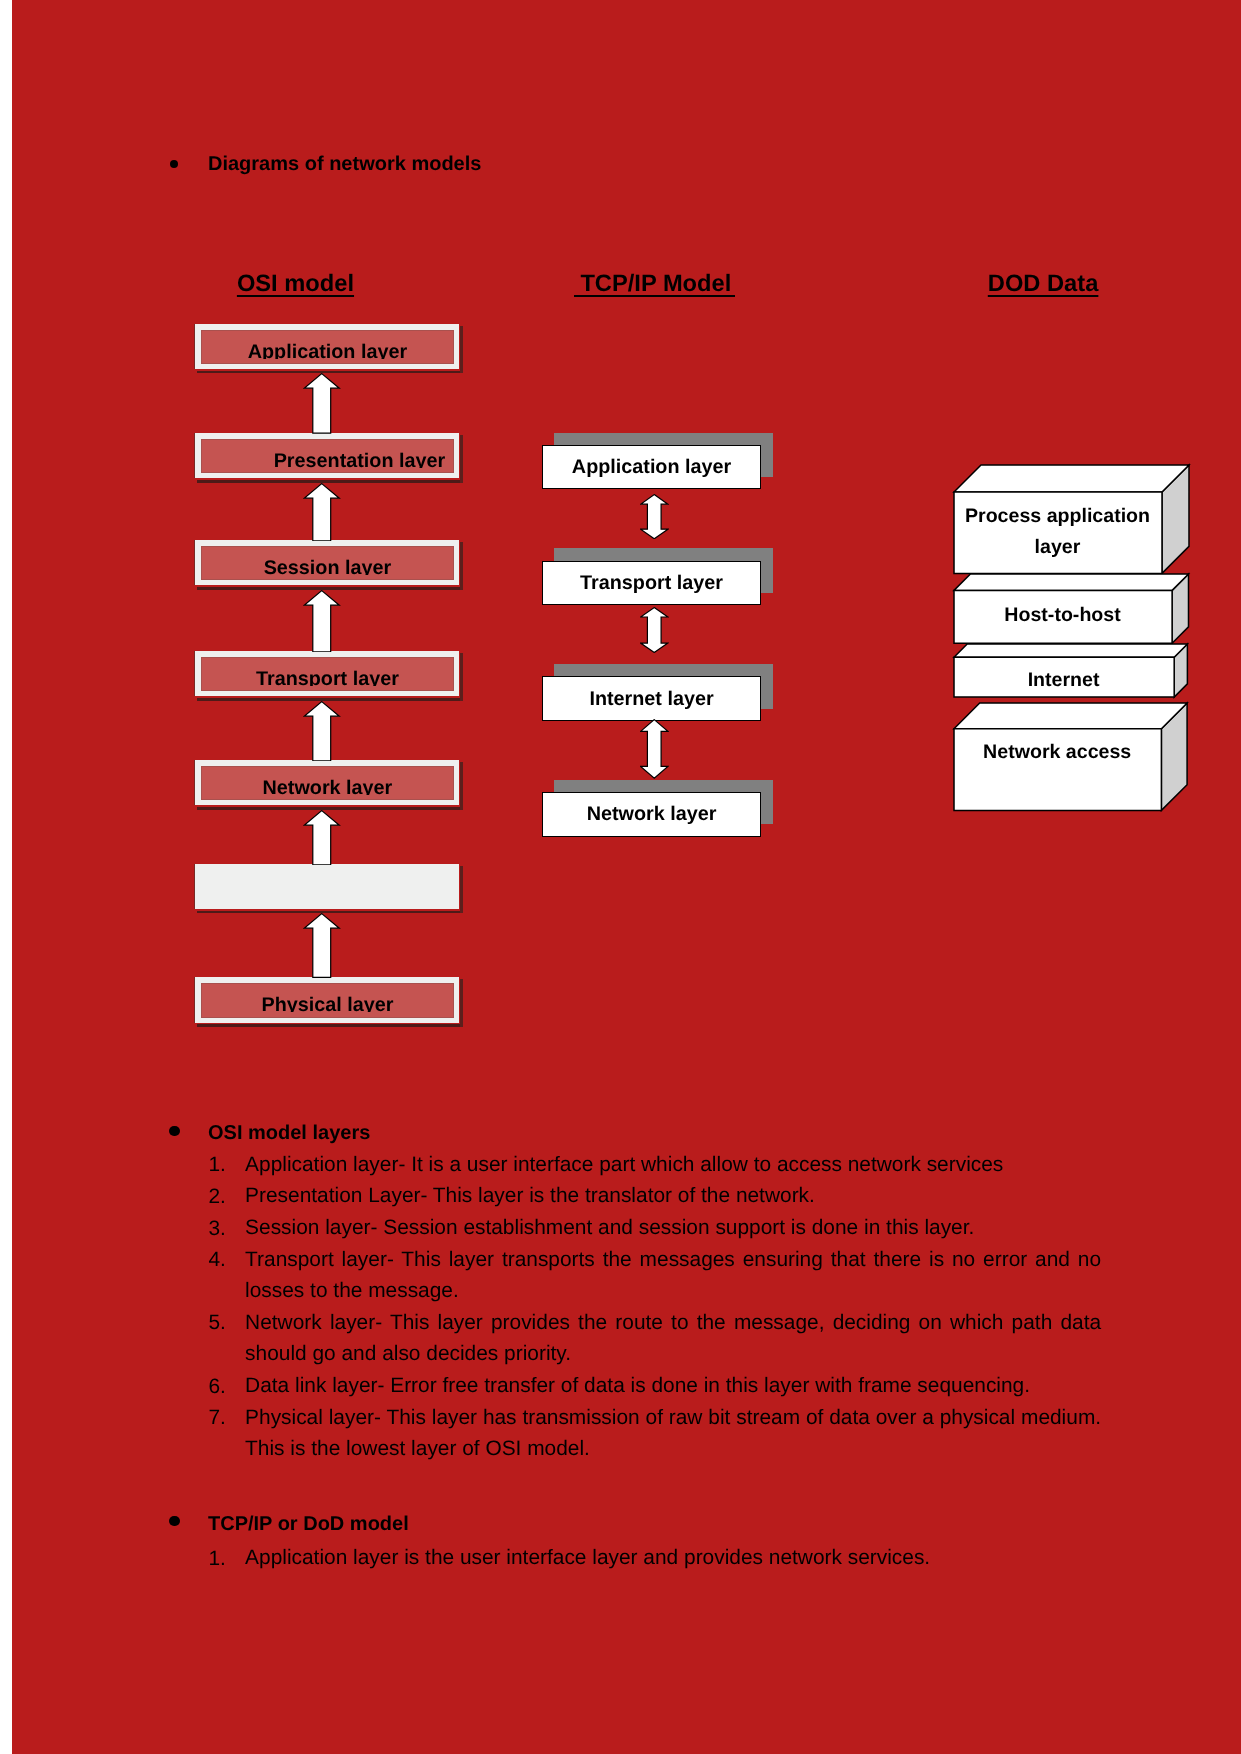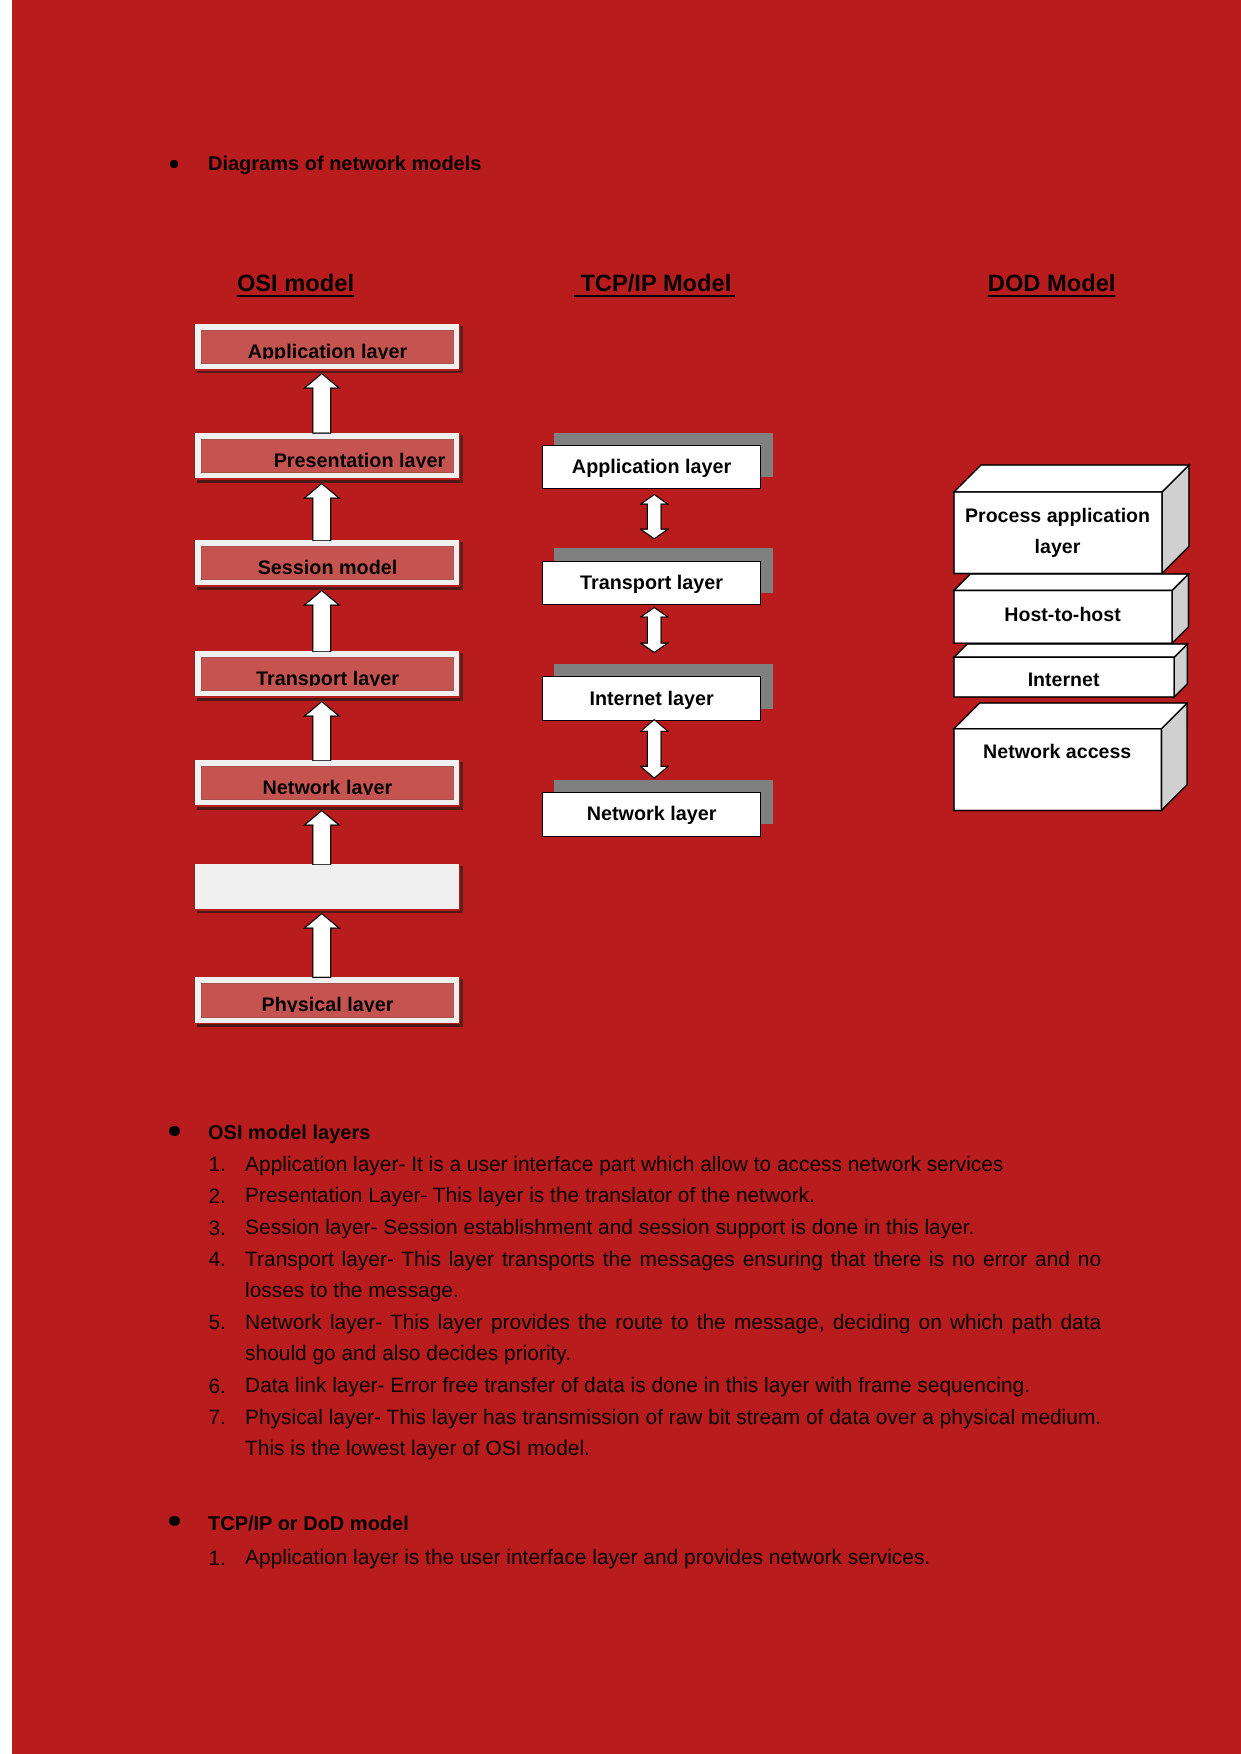--- a/index.html
+++ b/index.html
@@ -56,21 +56,21 @@
 </head>
 <body>
 
 <div class="page">
 
   <span class="bullet-dot" style="left:157.8px;top:159.9px;" data-size="top"></span>
   <div class="b-head" style="left:196.0px;top:154.3px;">Diagrams of network models</div>
 
   <div class="col-head" style="left:224.9px;top:273.3px;">OSI model</div>
   <div class="col-head wide-rule" style="left:561.9px;top:273.7px;">TCP/IP Model</div>
-  <div class="col-head" style="left:975.8px;top:273.3px;">DOD Model</div>
+  <div class="col-head" style="left:975.8px;top:273.3px;">DOD Data</div>
 
   <div id="osi-stack">
       <div class="osi-box" style="left:181.8px;top:323.8px;width:269.3px;height:49.9px;">
         <div class="osi-edge-b" style="left:2.8px;top:47.099999999999994px;width:266.5px;height:2.6px;"></div>
         <div class="osi-edge-r" style="left:266.0px;top:2.0px;width:3.3px;height:47.699999999999996px;"></div>
         <div class="osi-frame" style="left:1.4px;top:0px;width:264.2px;height:45.3px;"></div>
         <div class="osi-edge-l" style="left:0px;top:0px;width:1.4px;height:45.3px;"></div>
         <div class="osi-fill" style="left:7.4px;top:5.9px;width:252.5px;height:34.6px;">
           <div class="osi-clip" style="left:0;top:0;width:100%;height:29.0px;overflow:hidden;position:absolute;">
             <div class="osi-label" style="top:13.3px;">Application layer</div>
@@ -88,21 +88,21 @@
           </div>
         </div>
       </div>
       <div class="osi-box" style="left:181.8px;top:539.9px;width:269.3px;height:49.9px;">
         <div class="osi-edge-b" style="left:2.8px;top:47.099999999999994px;width:266.5px;height:2.6px;"></div>
         <div class="osi-edge-r" style="left:266.0px;top:2.0px;width:3.3px;height:47.699999999999996px;"></div>
         <div class="osi-frame" style="left:1.4px;top:0px;width:264.2px;height:45.3px;"></div>
         <div class="osi-edge-l" style="left:0px;top:0px;width:1.4px;height:45.3px;"></div>
         <div class="osi-fill" style="left:7.4px;top:5.9px;width:252.5px;height:34.6px;">
           <div class="osi-clip" style="left:0;top:0;width:100%;height:29.0px;overflow:hidden;position:absolute;">
-            <div class="osi-label" style="top:13.3px;">Session model</div>
+            <div class="osi-label" style="top:13.3px;">Session layer</div>
           </div>
         </div>
       </div>
       <div class="osi-box" style="left:181.8px;top:650.9px;width:269.3px;height:49.9px;">
         <div class="osi-edge-b" style="left:2.8px;top:47.099999999999994px;width:266.5px;height:2.6px;"></div>
         <div class="osi-edge-r" style="left:266.0px;top:2.0px;width:3.3px;height:47.699999999999996px;"></div>
         <div class="osi-frame" style="left:1.4px;top:0px;width:264.2px;height:45.3px;"></div>
         <div class="osi-edge-l" style="left:0px;top:0px;width:1.4px;height:45.3px;"></div>
         <div class="osi-fill" style="left:7.4px;top:5.9px;width:252.5px;height:34.6px;">
           <div class="osi-clip" style="left:0;top:0;width:100%;height:29.0px;overflow:hidden;position:absolute;">

